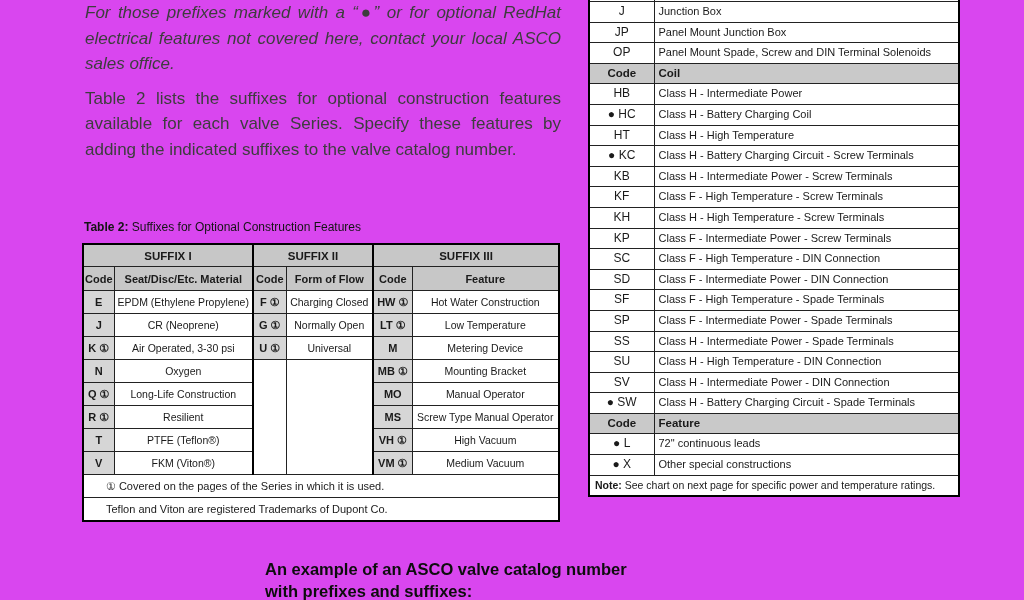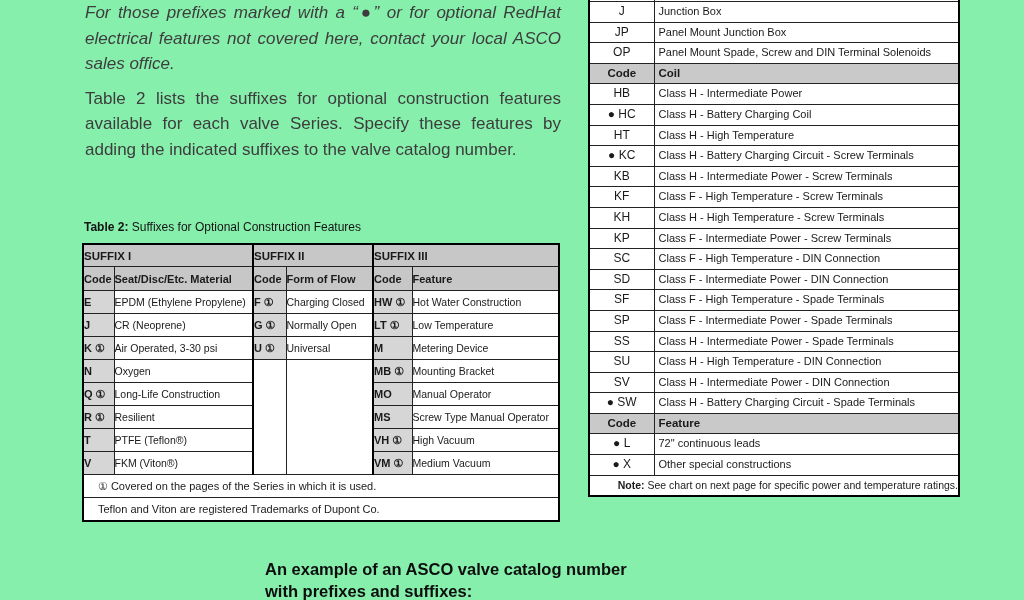--- a/index.html
+++ b/index.html
@@ -1,52 +1,52 @@
 <!DOCTYPE html>
 <html><head>
 <meta charset="utf-8">
 <style>
   html,body{margin:0;padding:0;}
   body{
     width:1024px;height:600px;overflow:hidden;background:#ffffff;
     font-family:"Liberation Sans", sans-serif;color:#1a1a1a;
   }
-  .page{position:relative;width:1024px;height:600px;background:#86efac;}
+  .page{position:relative;width:1024px;height:600px;background:#d946ef;}
 
   
   .intro{position:absolute;left:85px;top:0;width:476px;color:#3d3d3d;
          font-size:17px;line-height:25.5px;text-align:justify;}
   .intro p{margin:0;}
   .intro .p1{font-style:italic;margin-bottom:9px;}
 
   
   .t2title{position:absolute;left:84px;top:217px;font-size:12px;line-height:20px;color:#141414;}
   .bold{font-weight:bold;}
 
   
   table{border-collapse:collapse;table-layout:fixed;}
   .t2{position:absolute;left:82px;top:243px;width:476px;border:2px solid #000;}
-  .t2 th,.t2 td{border:1px solid #222;padding:0;overflow:hidden;white-space:nowrap;text-align:left;}
+  .t2 th,.t2 td{border:1px solid #222;padding:0;overflow:hidden;white-space:nowrap;text-align:center;}
   .t2 th.group{height:21px;background:#c7c7c7;font-size:11.5px;font-weight:bold;}
   .t2 th.col{height:23px;background:#c7c7c7;font-size:11px;font-weight:bold;}
   .t2 td{height:22px;font-size:10.5px;background:#fff;}
   .t2 td.code{background:#d6d6d6;font-weight:bold;font-size:11px;}
   .t2 td.empty{background:#fff;}
   .t2 .gs{border-left-width:2px;border-left-color:#000;}
-  .t2 tfoot td.fnote{height:22px;text-align:left;padding-left:14px;font-size:11px;background:#fff;}
+  .t2 tfoot td.fnote{height:22px;text-align:left;padding-left:22px;font-size:11px;background:#fff;}
 
   
   .rt{position:absolute;left:588px;top:-18px;width:370px;border:2px solid #000;}
   .rt td{border:1px solid #222;padding:0;height:19.6px;line-height:19.6px;
          font-size:11px;overflow:hidden;white-space:nowrap;background:#fff;}
   .rt td.rcode{text-align:center;font-size:12px;}
   .rt td.rdesc{text-align:left;padding-left:4px;}
   .rt thead td{height:17px;}
   .rt tr.hdr td{background:#c9c9c9;font-weight:bold;font-size:11.5px;}
-  .rt tfoot td.note{text-align:right;padding-left:5px;font-size:10.5px;}
+  .rt tfoot td.note{text-align:left;padding-left:5px;font-size:10.5px;}
 
   
   .example{position:absolute;left:265px;top:558px;font-size:16.5px;font-weight:bold;
            color:#0d0d0d;line-height:22px;}
 </style>
 </head>
 <body>
 
 <div class="page">
 

